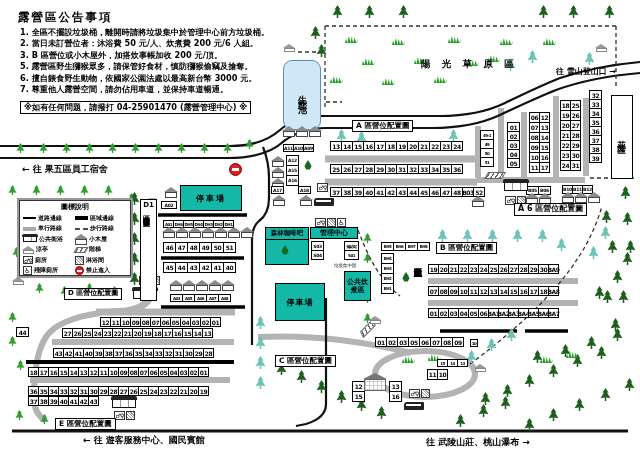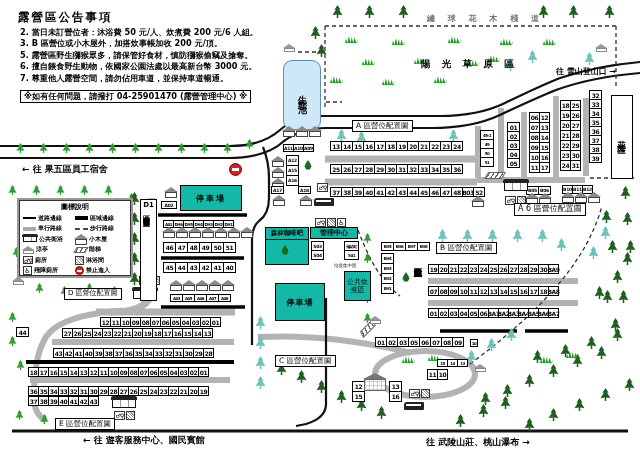--- a/index.html
+++ b/index.html
@@ -16,21 +16,21 @@
   .tw{width:13px;height:7px;background:#1fa11f;
       clip-path:polygon(0 100%,8% 35%,18% 100%,30% 0,42% 100%,52% 12%,62% 100%,74% 22%,86% 100%,100% 40%,92% 100%)}
   .crow{position:absolute;display:flex;z-index:2}
   .ccol{position:absolute;display:flex;flex-direction:column;z-index:2}
   .cell{box-sizing:border-box;flex:none;width:12px;height:10px;border:1px solid #000;background:#fff;
         display:inline-flex;align-items:center;justify-content:center;font-size:6px;font-weight:bold;
         letter-spacing:-0.5px;margin-right:-1px;margin-bottom:-1px}
   .w11 .cell{width:11px}.w13 .cell{width:13px}.w14 .cell{width:14px}.w15 .cell{width:15px}.w16 .cell{width:16px}
   .h8 .cell{height:8px;font-size:4px}.h9 .cell{height:9px}.h11 .cell{height:11px}
   .f4 .cell{font-size:4px}.f45 .cell{font-size:4.5px;letter-spacing:-0.3px}
-  .albl{position:absolute;border:1.5px solid #000;background:#fff;font-weight:normal;font-size:7.5px;
+  .albl{position:absolute;border:1.5px solid #000;background:#fff;font-weight:bold;font-size:7.5px;
         padding:1px 3px;white-space:nowrap;z-index:3;line-height:1.1}
   .box{position:absolute;border:1.5px solid #000;background:#14b8a6;z-index:2;box-sizing:border-box}
   .txt{position:absolute;font-weight:bold;white-space:nowrap;z-index:3}
   .vlab{position:absolute;writing-mode:vertical-rl;text-orientation:upright;font-weight:bold;z-index:3;line-height:1}
   .cabin,.pav,.pavlg,.bath,.bus,.wc,.shower,.access,.noentry,.drop,.stairs{position:absolute;z-index:2;box-sizing:border-box}
   .cabin{width:12px;height:6px;border:1px solid #444;background:#fff}
   .cabin::before{content:"";position:absolute;left:-2px;top:-6px;border-left:7px solid transparent;
         border-right:7px solid transparent;border-bottom:5px solid #8a8a8a}
   .cabrow{position:absolute;display:flex;z-index:2}
   .cabrow .cabin{position:relative;margin-right:1px;margin-top:6px}
@@ -135,20 +135,21 @@
     <path d="M590,178 H634" stroke="#333" stroke-width="1.3" stroke-dasharray="4 3" fill="none"></path>
     <path d="M298,52 H316" stroke="#333" stroke-width="1.3" stroke-dasharray="4 3" fill="none"></path>
     <path d="M326,102 H342" stroke="#333" stroke-width="1.3" stroke-dasharray="4 3" fill="none"></path>
     <path d="M358,230 Q370,262 382,277 Q392,290 400,296" stroke="#333" stroke-width="1.3" stroke-dasharray="4 3" fill="none"></path>
     <path d="M470,364 Q500,342 526,318 Q560,286 578,258 Q594,234 602,206" stroke="#333" stroke-width="1.3" stroke-dasharray="4 3" fill="none"></path>
   </svg>
 
   <div id="notice">
     <div class="ttl">露營區公告事項</div>
     <div>
+        <div class="n-item">1. 全區不擺設垃圾桶，離開時請將垃圾集中於管理中心前方垃圾桶。</div>
         <div class="n-item">2. 當日未訂營位者：沐浴費 50 元/人、炊煮費 200 元/6 人組。</div>
         <div class="n-item">3. B 區營位或小木屋外，加搭炊事帳加收 200 元/頂。</div>
         <div class="n-item">5. 露營區野生獼猴眾多，請保管好食材，慎防獼猴偷竊及搶奪。</div>
         <div class="n-item">6. 擅自餵食野生動物，依國家公園法處以最高新台幣 3000 元。</div>
         <div class="n-item">7. 尊重他人露營空間，請勿佔用車道，並保持車道暢通。</div>
       </div>
     <span id="hotline">※如有任何問題，請撥打 04-25901470 (露營管理中心) ※</span>
   </div>
 
   <div id="legend">
@@ -208,21 +209,20 @@
           <span class="access"></span>
           <span class="lab">殘障廁所</span>
         </span>
         <span class="lgitem">
           <span class="noentry"></span>
           <span class="lab">禁止進入</span>
         </span>
       </div>
   </div>
 
-  <div class="txt" style="left:427px;top:13px;font-size:8px;color:#777;letter-spacing:5px">繡 球 花 木 棧 道</div>
   <div class="txt" style="left:421px;top:58px;font-size:9.5px;letter-spacing:4px">陽 光 草 原 區</div>
   <div class="txt" style="left:556px;top:66px;font-size:8px">往 雪山登山口 →</div>
   <div class="txt" style="left:22px;top:163px;font-size:9px">← 往 果五區員工宿舍</div>
   <div class="txt" style="left:83px;top:434px;font-size:9px">← 往 遊客服務中心、國民賓館</div>
   <div class="txt" style="left:426px;top:436px;font-size:9px">往 武陵山莊、桃山瀑布 →</div>
 
   <div class="pond">
       <span class="vt">生態池</span>
     </div>
   <span class="pav" style="left:284px;top:48px"></span>
@@ -461,21 +461,21 @@
   </div>
   <div class="ccol w15 f4" style="left:344px;top:241px">
     <span class="cell">補給站</span>
     <span class="cell">S01</span>
   </div>
   <div class="txt" style="left:334px;top:263px;font-size:4.5px;font-weight:normal">垃圾集中區</div>
   <span class="wc" style="left:315px;top:218px"></span>
   <span class="shower" style="left:327px;top:218px"></span>
   <span class="access" style="left:337px;top:218px"></span>
   <div class="box" style="left:344px;top:271px;width:27px;height:30px;display:flex;align-items:center;justify-content:center;text-align:center">
-    <span style="font-size:7px;font-weight:normal;line-height:1.15">公共炊煮區</span>
+    <span style="font-size:7px;font-weight:bold;line-height:1.15">公共炊煮區</span>
   </div>
   <div class="box" style="left:265px;top:227px;width:44px;height:38px">
     <div style="border-bottom:1px solid #000;font-size:6.5px;font-weight:bold;text-align:center;line-height:11px">森林咖啡吧</div>
   </div>
   <span class="drop" style="left:281px;top:245px"></span>
 
   <div class="box" style="left:180px;top:185px;width:62px;height:26px;display:flex;align-items:center;justify-content:center">
     <span style="font-size:8px;font-weight:bold;letter-spacing:2px">停車場</span>
   </div>
   <div class="box" style="left:275px;top:283px;width:50px;height:38px;display:flex;align-items:center;justify-content:center">

